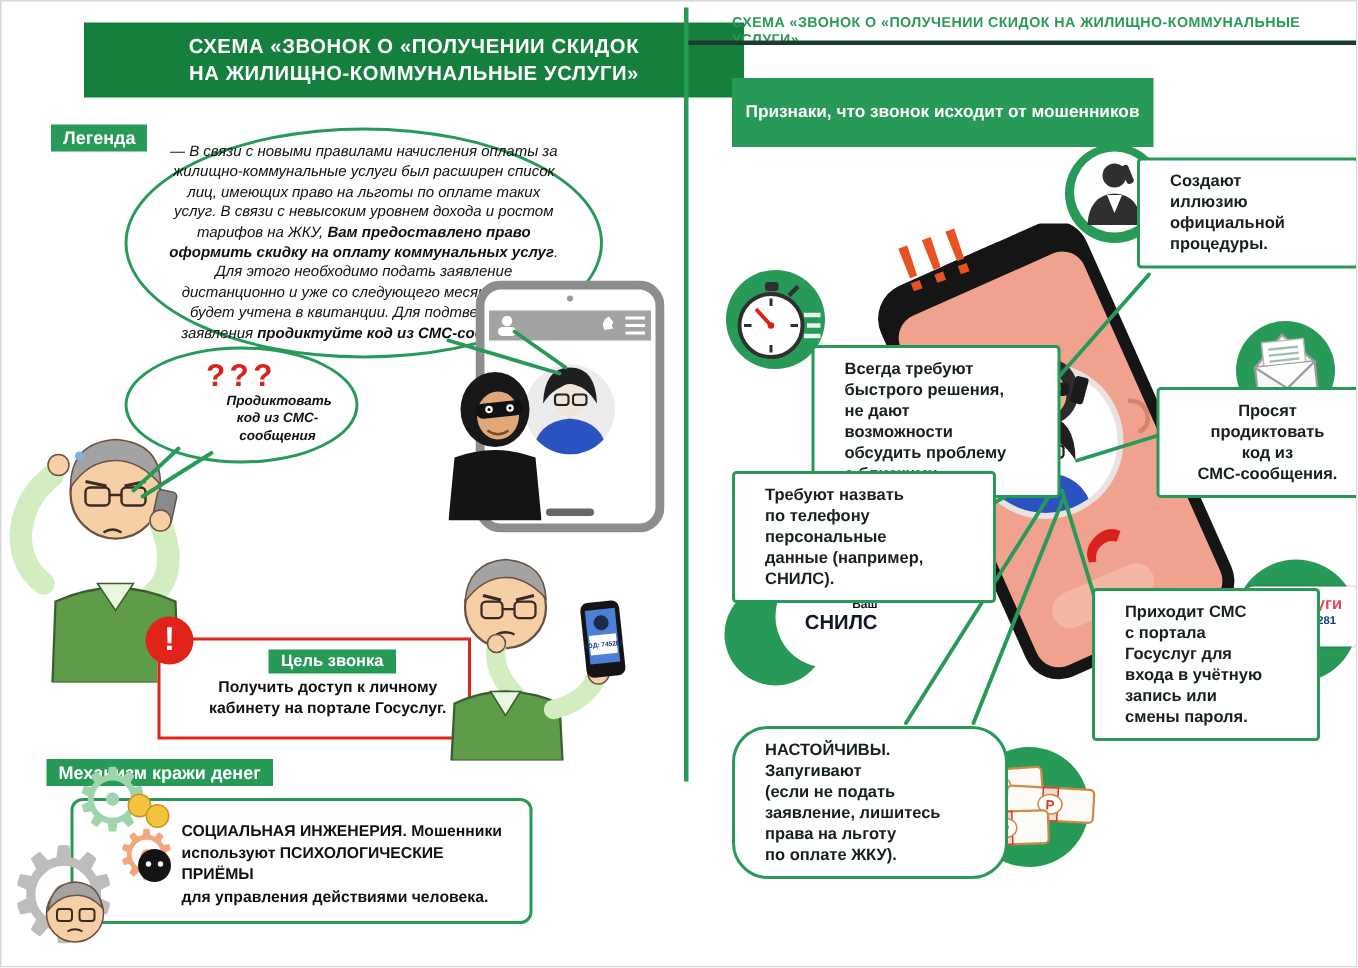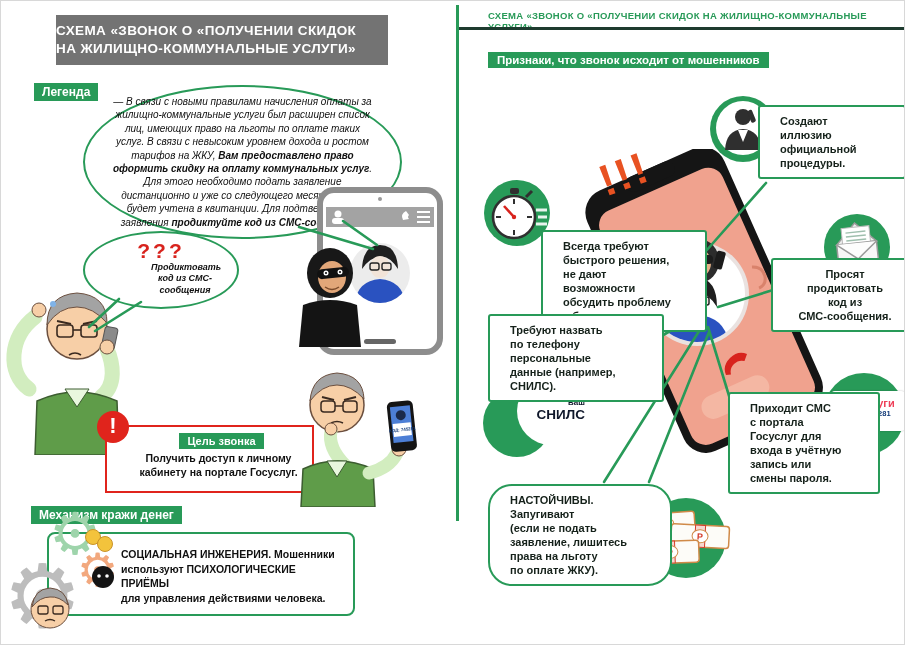--- a/index.html
+++ b/index.html
@@ -7,22 +7,22 @@
           border:1px solid #d8d8d8;box-sizing:border-box;}
   .abs{position:absolute;}
   
   .green-label{background:#289a58;color:#fff;font-weight:800;font-size:12px;
                padding:2px 8px;display:inline-block;}
   .callout{background:#fff;border:2.4px solid #289a58;border-radius:3px;
            padding:7px 20px;font-weight:800;font-size:11px;line-height:1.28;
            color:#15211a;white-space:pre-line;z-index:6;}
   .gcircle{background:#289a58;border-radius:50%;z-index:3;}
   
-  .banner{left:55px;top:14px;width:332px;height:50px;background:#737373;color:#fff;
-          font-weight:800;font-size:13.5px;text-align:left;letter-spacing:.4px;
+  .banner{left:55px;top:14px;width:440px;height:50px;background:#15803d;color:#fff;
+          font-weight:800;font-size:13.5px;text-align:center;letter-spacing:.4px;
           display:flex;flex-direction:column;justify-content:center;line-height:1.35;}
   .bubble-big{left:82px;top:84px;width:315px;height:150px;border:2.6px solid #289a58;
           border-radius:50%;background:#fff;display:flex;align-items:center;z-index:2;}
   .bubble-big p{margin:0;padding:8px 26px;font-style:italic;font-size:10px;line-height:1.34;
           text-align:center;color:#101010;}
   .bubble-big b{font-weight:800;}
   .bubble-q{left:82px;top:230px;width:152px;height:74px;border:2.6px solid #289a58;
           border-radius:50%;background:#fff;text-align:center;z-index:3;}
   .bubble-q .marks{display:block;margin-top:7px;color:#d8231d;font-weight:900;
           font-size:21px;letter-spacing:3px;line-height:1;}
@@ -40,21 +40,21 @@
           border-radius:8px;background:#fff;z-index:2;}
   .mech-text{margin:13px 8px 8px 72px;font-weight:800;font-size:10.5px;line-height:1.4;
           white-space:pre-line;color:#111;}
   .gear{line-height:1;z-index:3;user-select:none;}
   .divider{left:455px;top:4px;width:3px;height:516px;background:#289a58;}
   
   .r-header{left:487px;top:9px;font-weight:800;font-size:9.5px;color:#289a58;
           letter-spacing:.3px;}
   .r-underline{left:458px;top:26px;width:447px;height:2.5px;background:#1e3b2f;}
   .r-bar{left:487px;top:51px;background:#289a58;color:#fff;font-weight:800;
-          font-size:11.5px;padding:2px 9px;}
+          font-size:11.5px;padding:17px 9px;}
   .exclaims{left:598px;top:148px;font-weight:900;font-size:44px;color:#e85222;
           transform:rotate(-20deg);letter-spacing:2px;z-index:5;}
   .gos-card{left:830px;top:390px;width:74px;height:40px;background:#fff;border-radius:4px;
           z-index:4;text-align:center;box-shadow:0 0 2px rgba(0,0,0,.25);}
   .gos-brand{font-size:11px;font-weight:800;margin-top:6px;line-height:1.1;}
   .gos-brand .blue{color:#0066b3;} .gos-brand .red{color:#ee3f58;}
   .gos-code{font-size:7.5px;font-weight:800;color:#123a78;}
   .snils-green{left:482px;top:388px;width:68px;height:68px;z-index:5;}
   .snils-white{left:516px;top:376px;width:68px;height:68px;background:#fff;border-radius:50%;
           z-index:6;text-align:right;color:#0f172a;}

